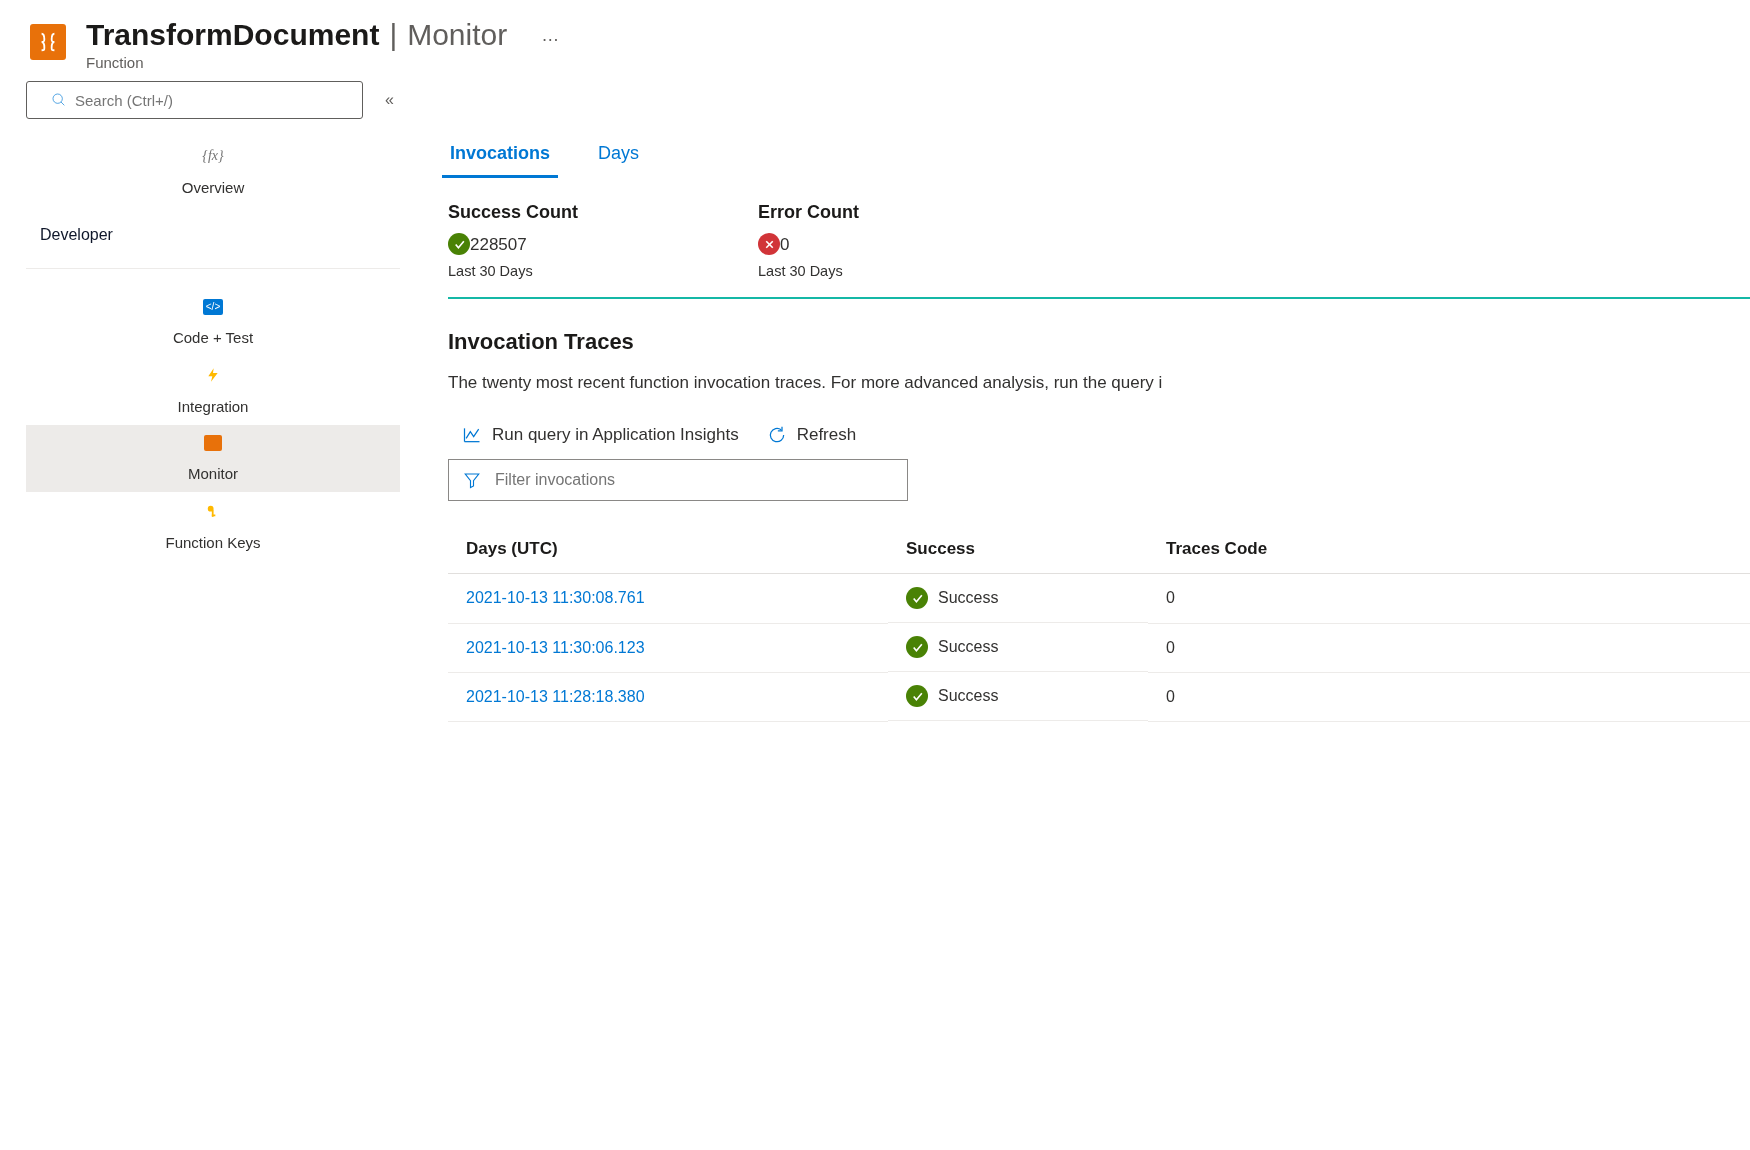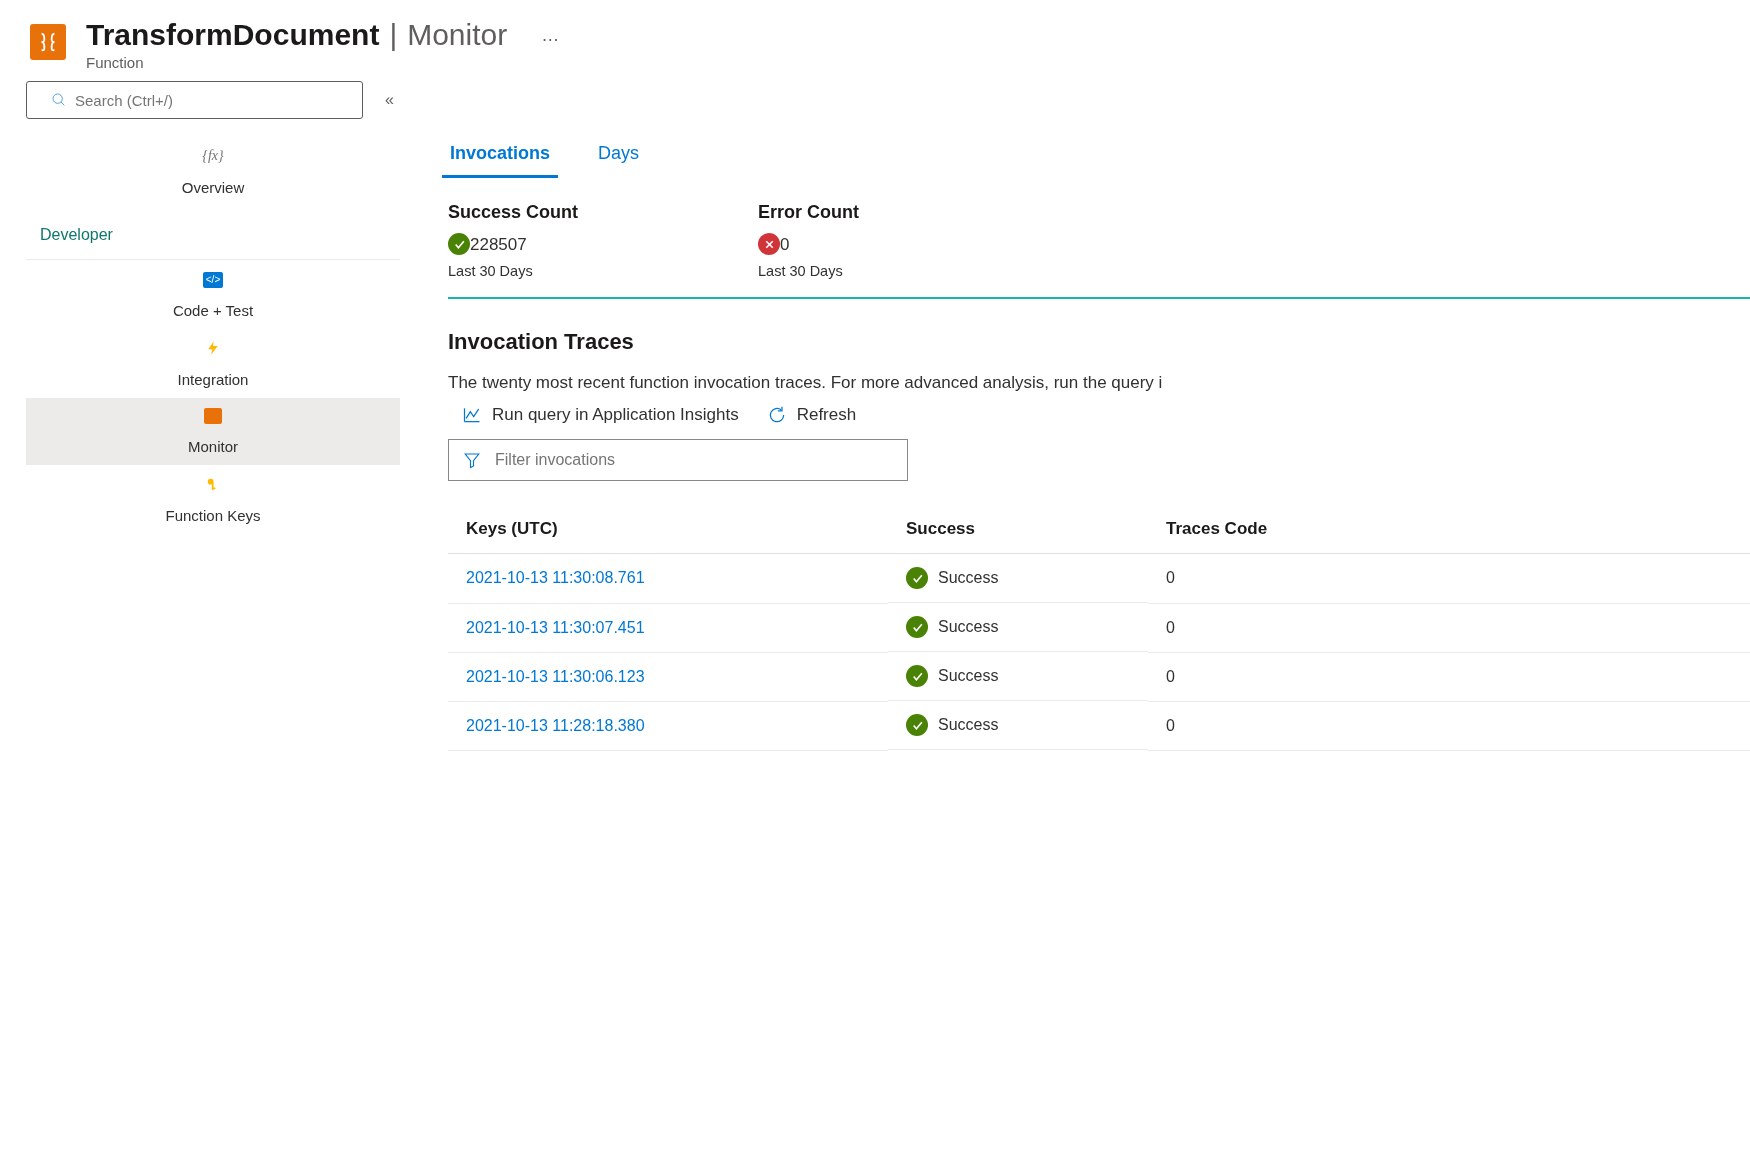--- a/index.html
+++ b/index.html
@@ -61,24 +61,24 @@
   }
   .nav-item.active { background: #edebe9; }
   .nav-icon { width: 18px; height: 18px; display: inline-flex; align-items:center; justify-content:center; }
   .nav-icon.fx { color:#737373; font-style: italic; font-family: serif; font-size:14px;}
   .nav-icon.code { background:#0078d4; color:#fff; font-size:10px; border-radius:2px; width:20px; height:16px; text-align:center; line-height:16px;}
   .nav-icon.bolt svg { fill:#ffb900; width:16px; height:18px;}
   .nav-icon.monitor { background:#e8710a; border-radius:2px; width:18px; height:16px;}
   .nav-icon.key svg { fill:#ffb900; width:14px; height:18px;}
 
   .section-head {
-    font-size: 16px; color: #0f766e;
-    padding: 20px 14px 15px;
+    font-size: 16px; color: #0f172a;
+    padding: 20px 14px 24px;
     border-bottom: 1px solid #edebe9;
-    margin-bottom: 2px;
+    margin-bottom: 20px;
   }
 
   .main { flex: 1; padding: 0 0 0 48px; }
   .tabs { display: flex; gap: 44px; margin-top: 64px; border-bottom: 0; }
   .tab {
     font-size: 18px; color: #0078d4; padding: 8px 2px 12px;
     cursor: pointer; position: relative;
   }
   .tab.active { font-weight: 600; }
   .tab.active::after {
@@ -95,21 +95,21 @@
     width: 22px; height: 22px; border-radius: 50%;
     display: inline-flex; align-items:center; justify-content:center;
   }
   .circ.green { background:#498205; }
   .circ.red { background:#d13438; }
   .circ svg { width:13px; height:13px; stroke:#fff; stroke-width:3; fill:none; }
 
   .traces-head { font-size: 22px; font-weight:700; margin-top: 30px; color:#1b1a19;}
   .traces-desc { font-size: 17px; color:#323130; margin-top: 18px; }
 
-  .toolbar { display:flex; align-items:center; gap: 28px; margin-top: 12px; padding-left: 14px;}
+  .toolbar { display:flex; align-items:center; gap: 28px; margin-top: 32px; padding-left: 14px;}
   .tool-link { display:flex; align-items:center; gap:10px; font-size:17px; color:#323130; cursor:pointer;}
   .tool-link svg { width:20px; height:20px; stroke:#0078d4; fill:none; stroke-width:1.5;}
 
   .filter-box {
     margin-top: 14px;
     border: 1px solid #8a8886;
     width: 460px; height: 42px;
     display:flex; align-items:center; padding: 0 14px; gap: 14px;
   }
   .filter-box svg { width:18px; height:18px; stroke:#0078d4; fill:none; stroke-width:1.5;}
@@ -255,40 +255,28 @@
     <div class="filter-box">
       <svg viewBox="0 0 24 24">
           <polygon points="3,4 21,4 14,13 14,20 10,22 10,13"></polygon>
         </svg>
       <input placeholder="Filter invocations" style="">
     </div>
 
     <table>
       <thead>
         <tr>
-          <th class="col-date">Keys (UTC)</th>
+          <th class="col-date">Days (UTC)</th>
           <th class="col-succ">Success</th>
           <th>Traces Code</th>
         </tr>
       </thead>
       <tbody id="traces-body">
           <tr>
             <td class="date"><a href="#">2021-10-13 11:30:08.761</a></td>
-            <td class="success">
-              <span class="circ green">
-                <svg viewBox="0 0 24 24">
-                  <polyline points="5,12 10,18 20,6" stroke="#fff" stroke-width="3" fill="none"></polyline>
-                </svg>
-              </span>
-              <span>Success</span>
-            </td>
-            <td>0</td>
-          </tr>
-          <tr>
-            <td class="date"><a href="#">2021-10-13 11:30:07.451</a></td>
             <td class="success">
               <span class="circ green">
                 <svg viewBox="0 0 24 24">
                   <polyline points="5,12 10,18 20,6" stroke="#fff" stroke-width="3" fill="none"></polyline>
                 </svg>
               </span>
               <span>Success</span>
             </td>
             <td>0</td>
           </tr>

